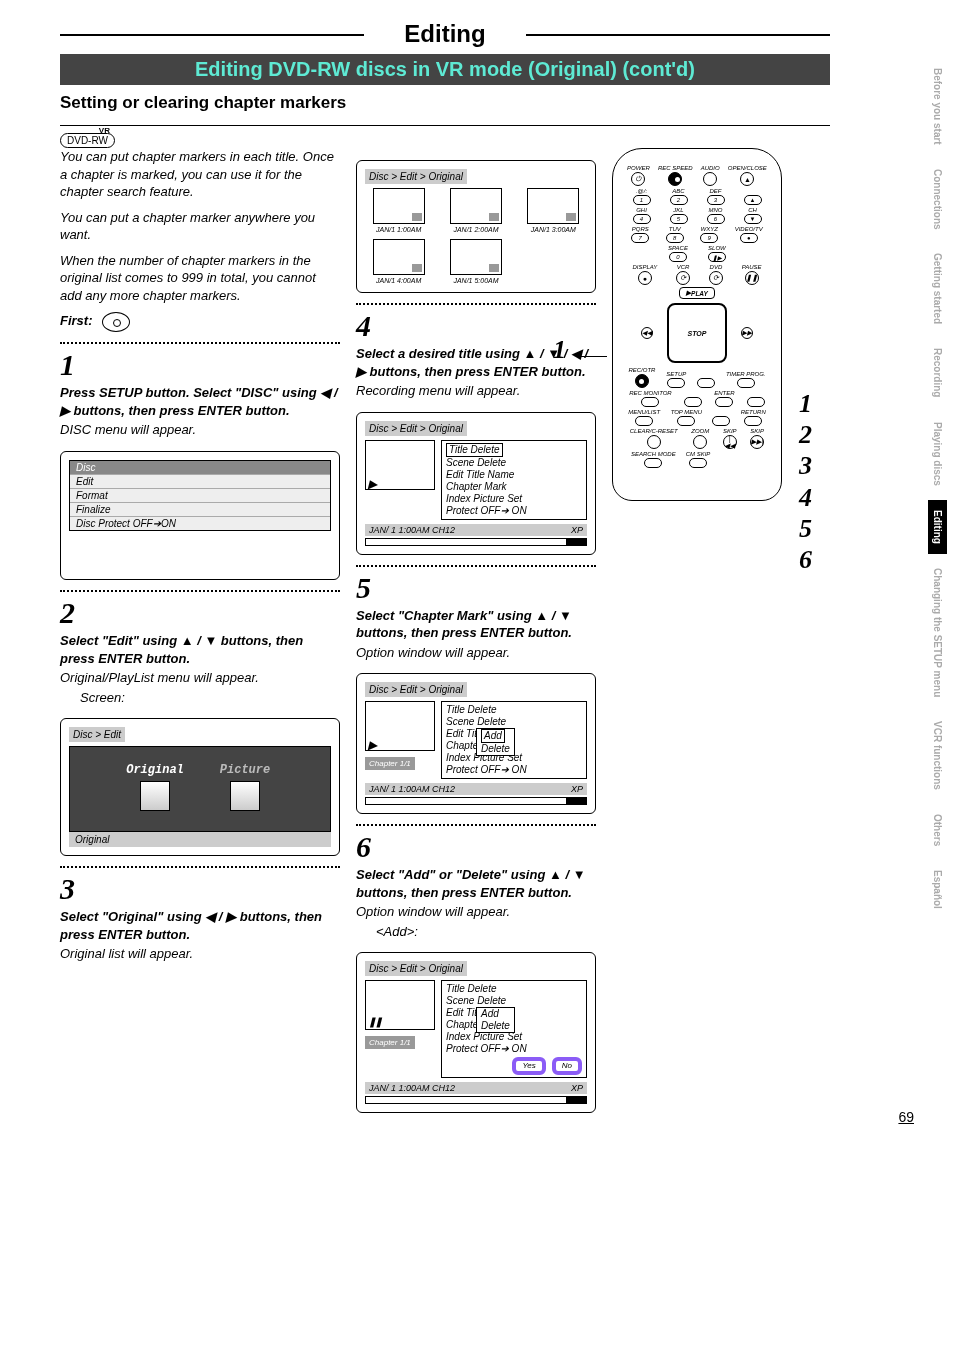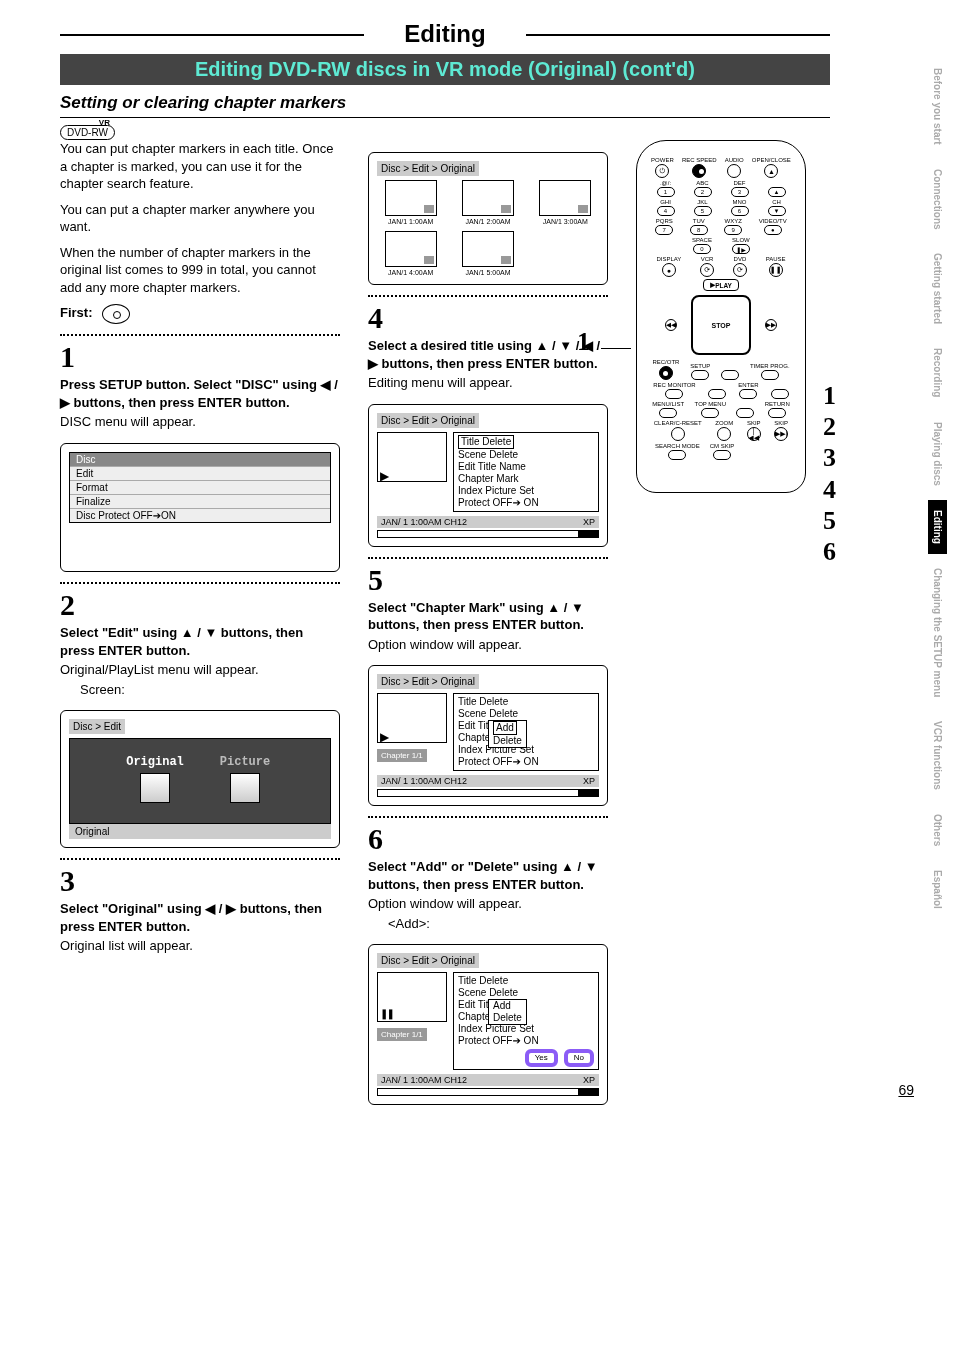--- a/index.html
+++ b/index.html
@@ -3,26 +3,26 @@
 <meta charset="utf-8">
 <style>
   * { box-sizing: border-box; margin: 0; padding: 0; }
   body { font-family: Arial, Helvetica, sans-serif; font-size: 13px; color: #000; width: 954px; position: relative; background: #fff; }
   .page { padding: 20px 40px 20px 60px; width: 870px; }
   .hd-title-wrap { text-align: center; position: relative; margin-bottom: 6px; }
   .hd-title { font-size: 24px; font-weight: bold; display: inline-block; padding: 0 40px; background: #fff; position: relative; z-index: 2; }
   .hd-title-wrap::before, .hd-title-wrap::after { content:""; position:absolute; top:50%; width: 40%; height: 2px; background:#000; }
   .hd-title-wrap::before{ left:0; } .hd-title-wrap::after{ right:0; }
   .subtitle-bar { background: #444; color: #5eead4; text-align: center; font-size: 20px; font-weight: bold; padding: 4px 0; margin-bottom: 8px; }
-  .section-head { font-size: 17px; font-weight: bold; margin-bottom: 4px; font-style: italic; }
+  .section-head { font-size: 17px; font-weight: bold; margin-bottom: 12px; }
   .underline { border-bottom: 1.5px solid #000; margin-bottom: 6px; }
   .badge-row { margin-bottom: 0; }
   .vr-badge { display:inline-block; border:1px solid #000; border-radius:8px; font-size:10px; padding:1px 6px; position:relative; }
   .vr-badge .vr { position:absolute; top:-8px; right:4px; font-size:8px; font-weight:bold; }
-  .columns { display:flex; gap: 28px; }
+  .columns { display:flex; gap: 16px; font-style: italic; }
   .col { flex: 0 0 280px; }
   .col.center { flex: 0 0 240px; }
   .col.right { flex: 0 0 220px; }
   .para { margin-bottom: 8px; line-height: 1.35; }
   .first-label { font-weight: bold; }
   .dvd-disc-icon { display:inline-block; width:28px; height:20px; border:1px solid #000; border-radius:50%; vertical-align:middle; margin-left:6px; position:relative; }
   .dvd-disc-icon::after{ content:""; position:absolute; top:6px; left:10px; width:6px; height:6px; border:1px solid #000; border-radius:50%; }
   .dot-sep { border:none; border-top:2px dotted #000; margin: 10px 0 4px; }
   .stepnum { font-family: Georgia, 'Times New Roman', serif; font-weight: bold; font-size: 30px; margin-bottom: 2px; }
   .step-bold { font-weight: bold; line-height:1.35; }
@@ -73,21 +73,21 @@
   .remote .nav .big span{ font-weight:bold; font-size:7px;}
   .remote .nav .side{ position:absolute; width:12px; height:12px; border:1px solid #000; border-radius:50%; top:24px; display:flex; align-items:center; justify-content:center; }
   .remote .nav .side.l{ left:-16px;} .remote .nav .side.r{ right:-16px;}
   .lead-1 { position:absolute; border-top:1px solid #000; width:30px; left:-35px; top:208px; }
   .lead-1 .big{ position:absolute; left:-24px; top:-22px; font-family:Georgia,serif; font-weight:bold; font-size:26px;}
   .step-callouts { position:absolute; right:20px; top:240px; font-family:Georgia,'Times New Roman',serif; font-weight:bold; font-size:26px; line-height:1.2; }
   
   .sidetabs { position:absolute; right:0; top:58px; width:26px; }
   .sidetabs .tab { writing-mode: vertical-rl; font-size:10px; font-weight:bold; color:#aaa; background:transparent; padding:10px 4px; margin-bottom:4px; text-align:center; }
   .sidetabs .tab.active { color:#fff; background:#000; }
-  .pagenum { position:absolute; right:40px; bottom:27px; font-size:14px;text-decoration:underline; }
+  .pagenum { position:absolute; right:40px; bottom:8px; font-size:14px;text-decoration:underline; }
 </style>
 </head>
 <body>
 
 <div class="page">
   <div class="hd-title-wrap"><span class="hd-title">Editing</span></div>
   <div class="subtitle-bar">Editing DVD-RW discs in VR mode (Original) (cont'd)</div>
   <div class="section-head">Setting or clearing chapter markers</div>
   <div class="underline"></div>
   <div class="badge-row">
@@ -172,21 +172,21 @@
               <div class="thumb"></div>
               <div class="thumb-label">JAN/1  5:00AM</div>
             </div>
           <div style="width:52px"></div>
         </div>
       </div>
 
       <hr class="dot-sep">
       <div class="stepnum">4</div>
       <p class="step-bold">Select a desired title using ▲ / ▼ / ◀ / ▶ buttons, then press ENTER button.</p>
-      <p class="step-note">Editing menu will appear.</p>
+      <p class="step-note">Recording menu will appear.</p>
       <div class="osd">
         <span class="bc">Disc &gt; Edit &gt; Original</span>
         <div class="edit-layout">
           <div class="edit-thumb">
               <div class="box play"></div>
             </div>
           <div class="edit-menu">
             <div><span class="hl">Title Delete</span></div>
             <div>Scene Delete</div>
             <div>Edit Title Name</div>

